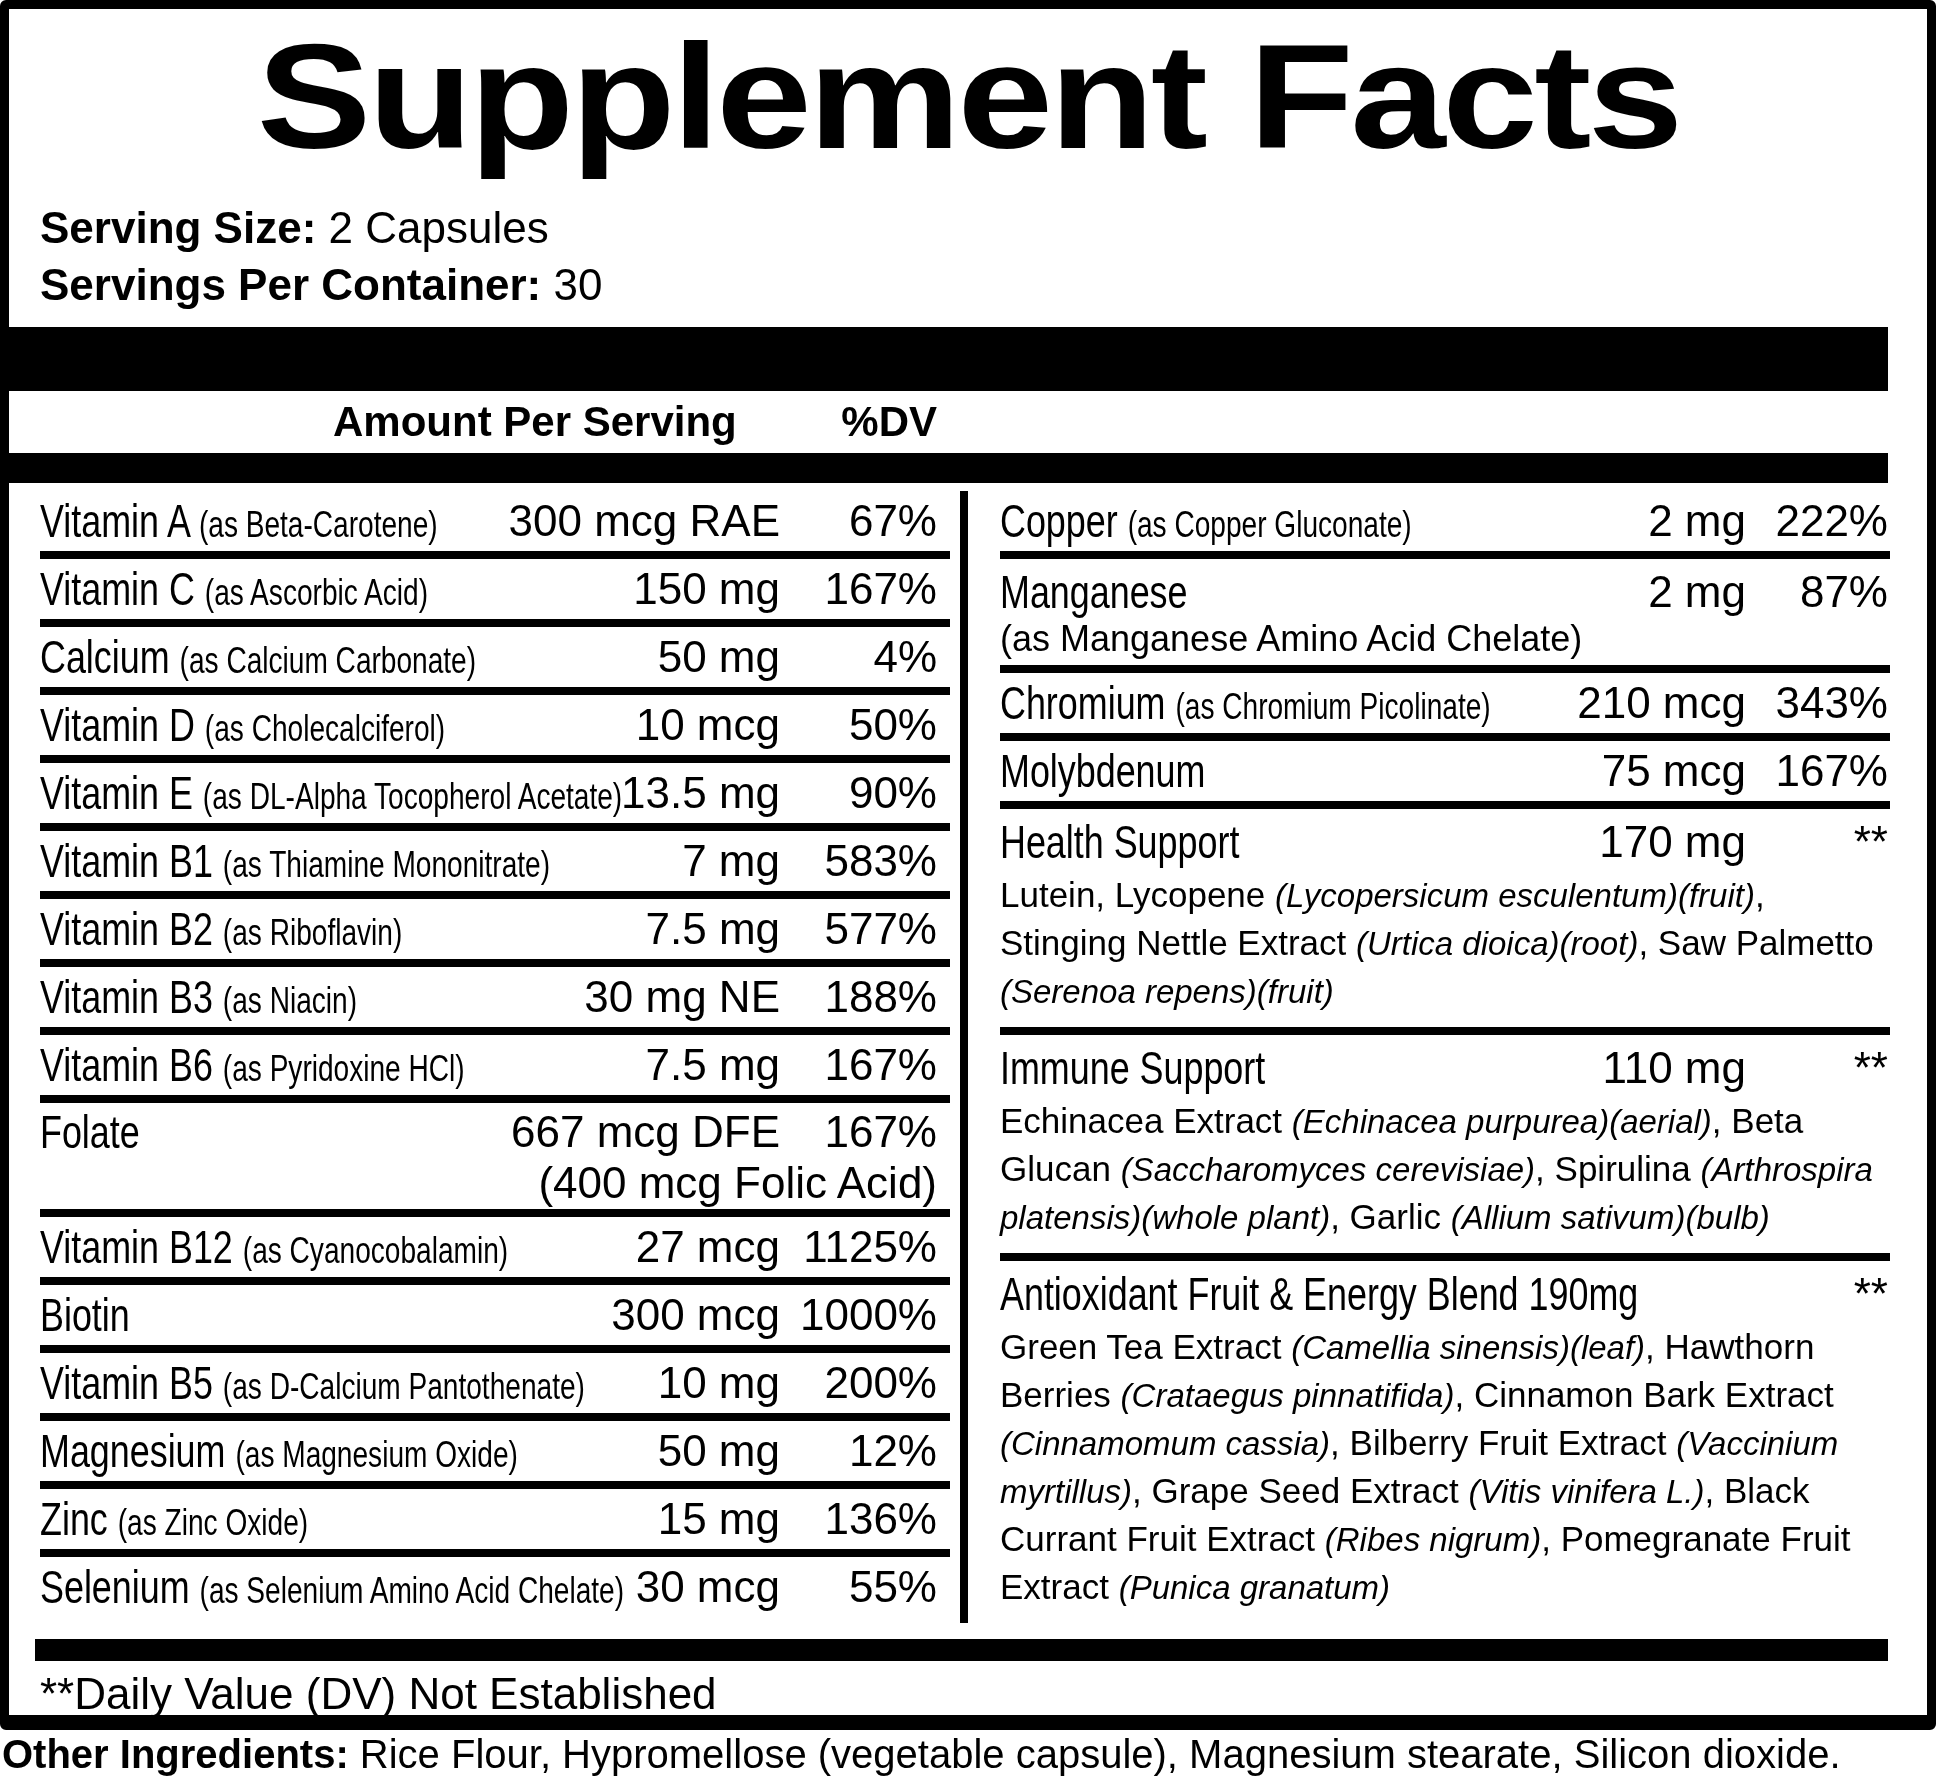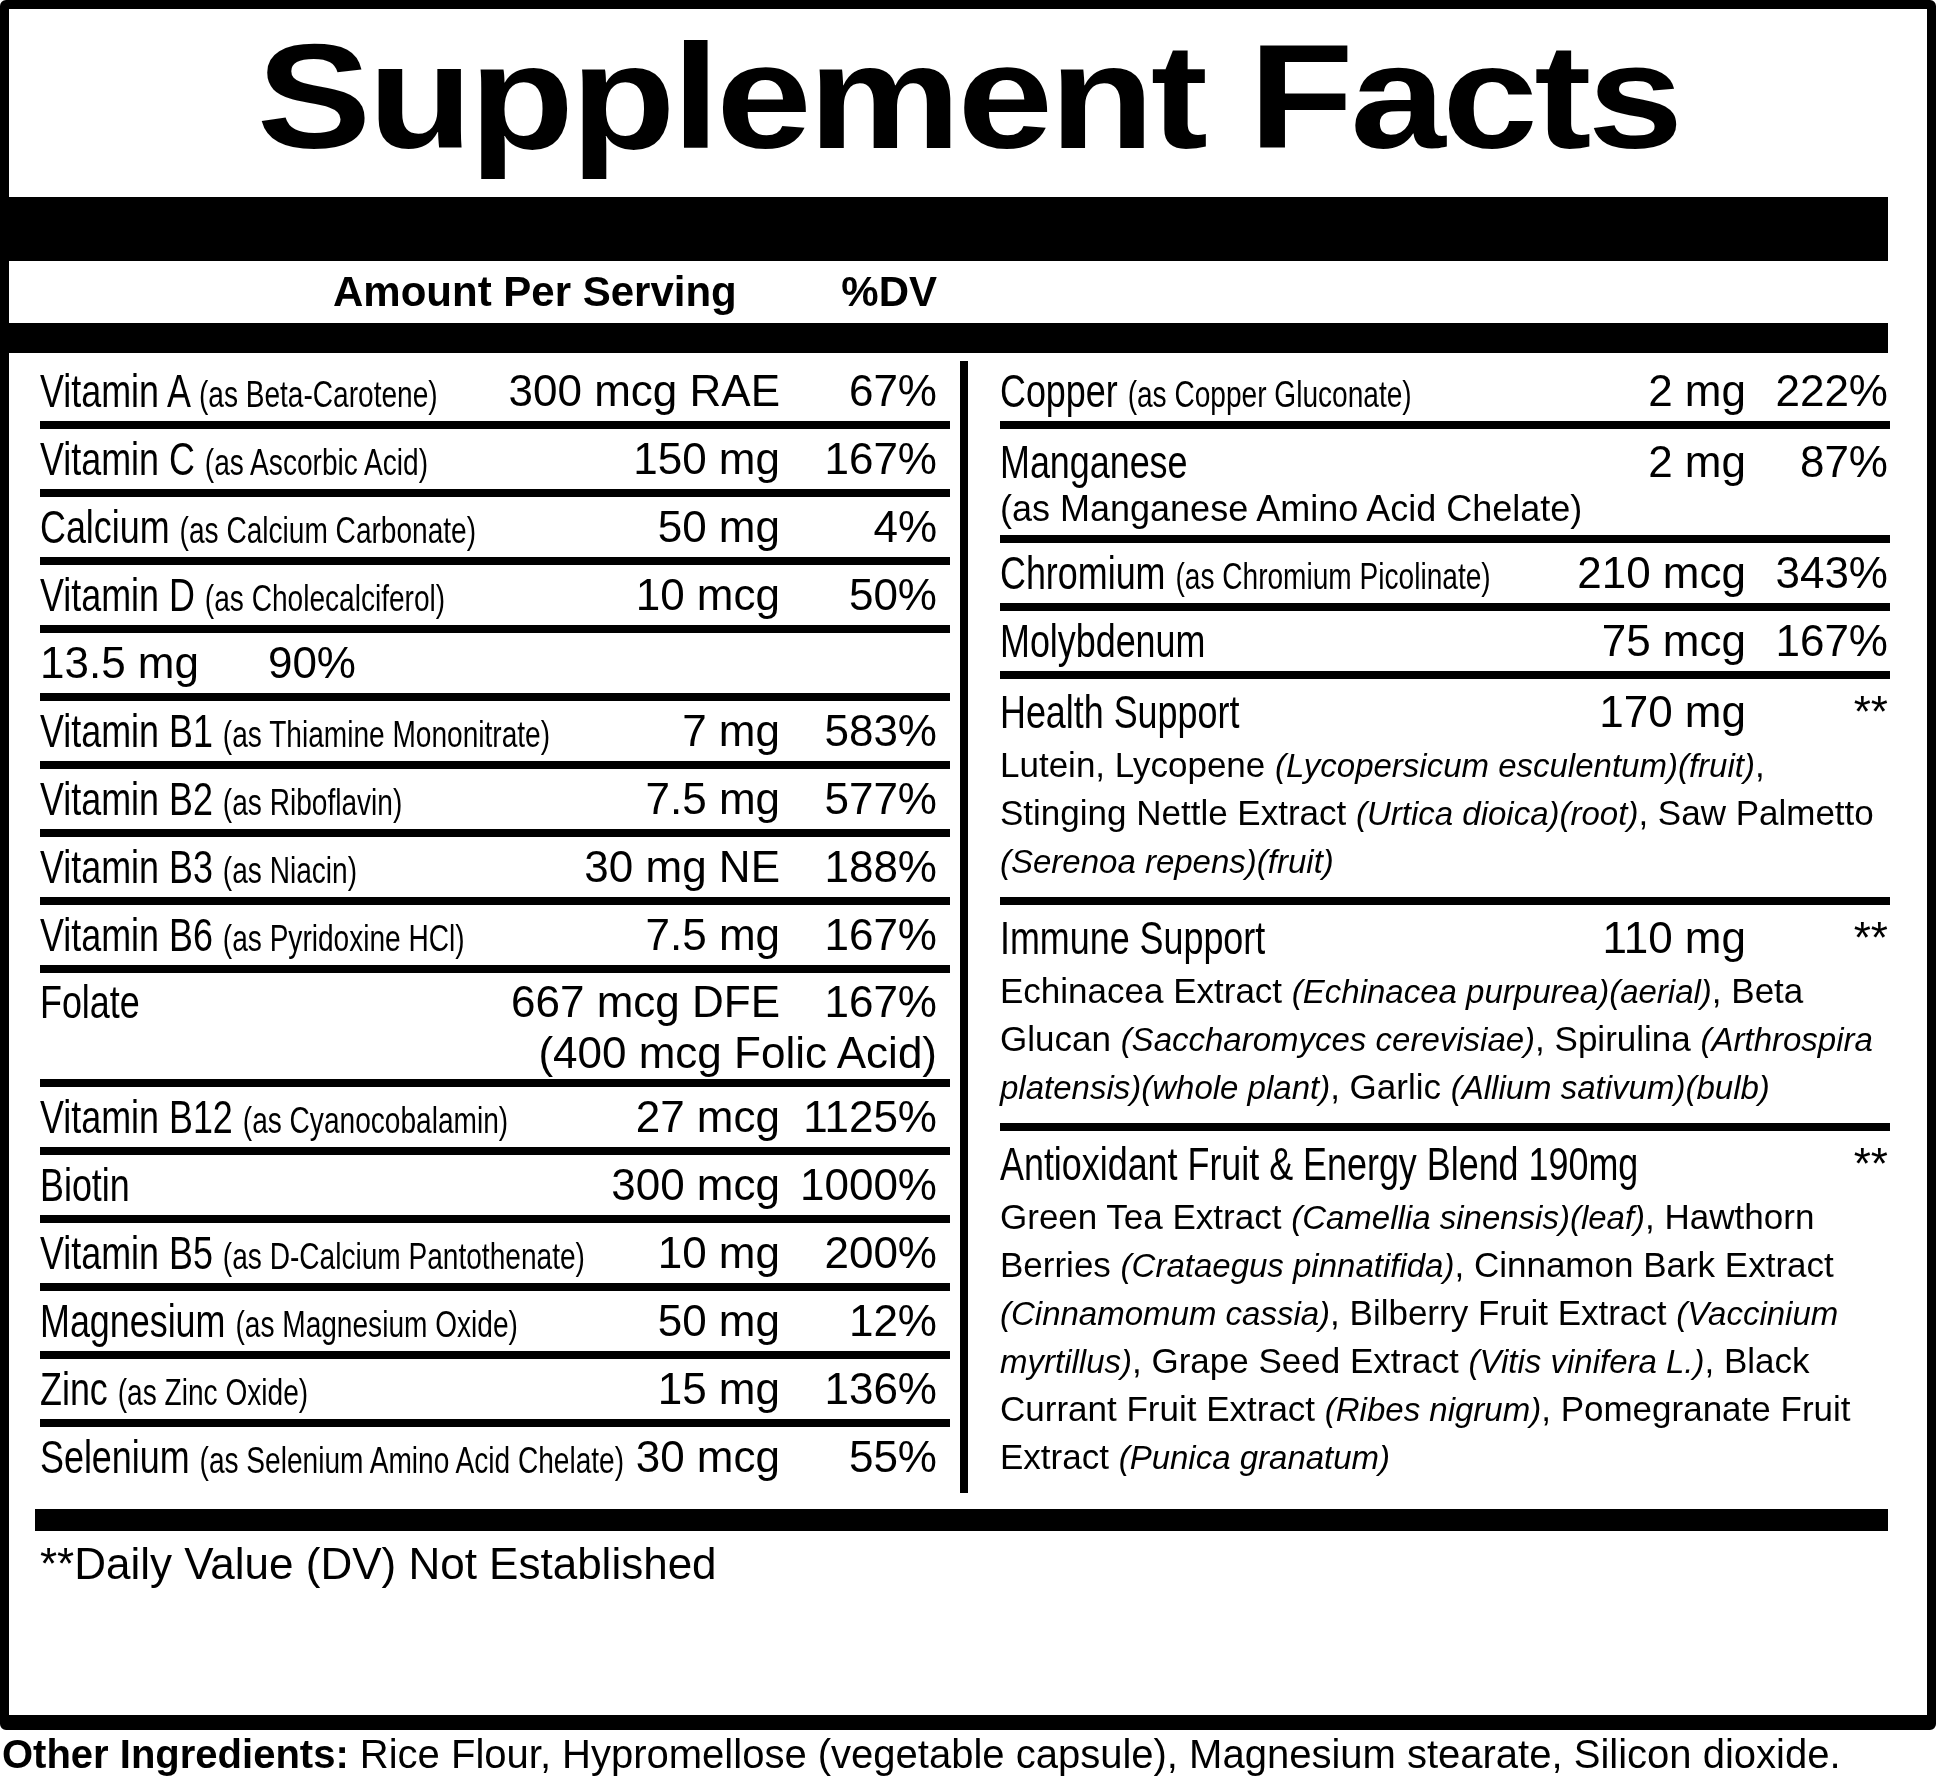--- a/index.html
+++ b/index.html
@@ -49,20 +49,24 @@
 </head>
 <body>
 
 <div class="page">
   <div class="label">
 
     <div class="title-wrap">
       <div class="title">Supplement Facts</div>
     </div>
 
+    <div class="serving">
+      <div><b>Serving Size:</b><span> 2 Capsules</span></div>
+      <div><b>Servings Per Container:</b><span> 30</span></div>
+    </div>
 
     <div class="bar bar1"></div>
 
     <div class="hdr">
       <span class="aps">Amount Per Serving</span>
       <span class="dvh">%DV</span>
     </div>
 
     <div class="bar bar2"></div>
 
@@ -82,20 +86,21 @@
     <span class="n"><span class="cond"><span>Calcium </span><span class="paren">(as Calcium Carbonate)</span></span></span>
     <span class="amt">50 mg</span>
     <span class="dvv">4%</span>
   </div>
           <div class="row">
     <span class="n"><span class="cond"><span>Vitamin D </span><span class="paren">(as Cholecalciferol)</span></span></span>
     <span class="amt">10 mcg</span>
     <span class="dvv">50%</span>
   </div>
           <div class="row">
+    <span class="n"><span class="cond"><span>Vitamin E </span><span class="paren">(as DL-Alpha Tocopherol Acetate)</span></span></span>
     <span class="amt">13.5 mg</span>
     <span class="dvv">90%</span>
   </div>
           <div class="row">
     <span class="n"><span class="cond"><span>Vitamin B1 </span><span class="paren">(as Thiamine Mononitrate)</span></span></span>
     <span class="amt">7 mg</span>
     <span class="dvv">583%</span>
   </div>
           <div class="row">
     <span class="n"><span class="cond"><span>Vitamin B2 </span><span class="paren">(as Riboflavin)</span></span></span>

